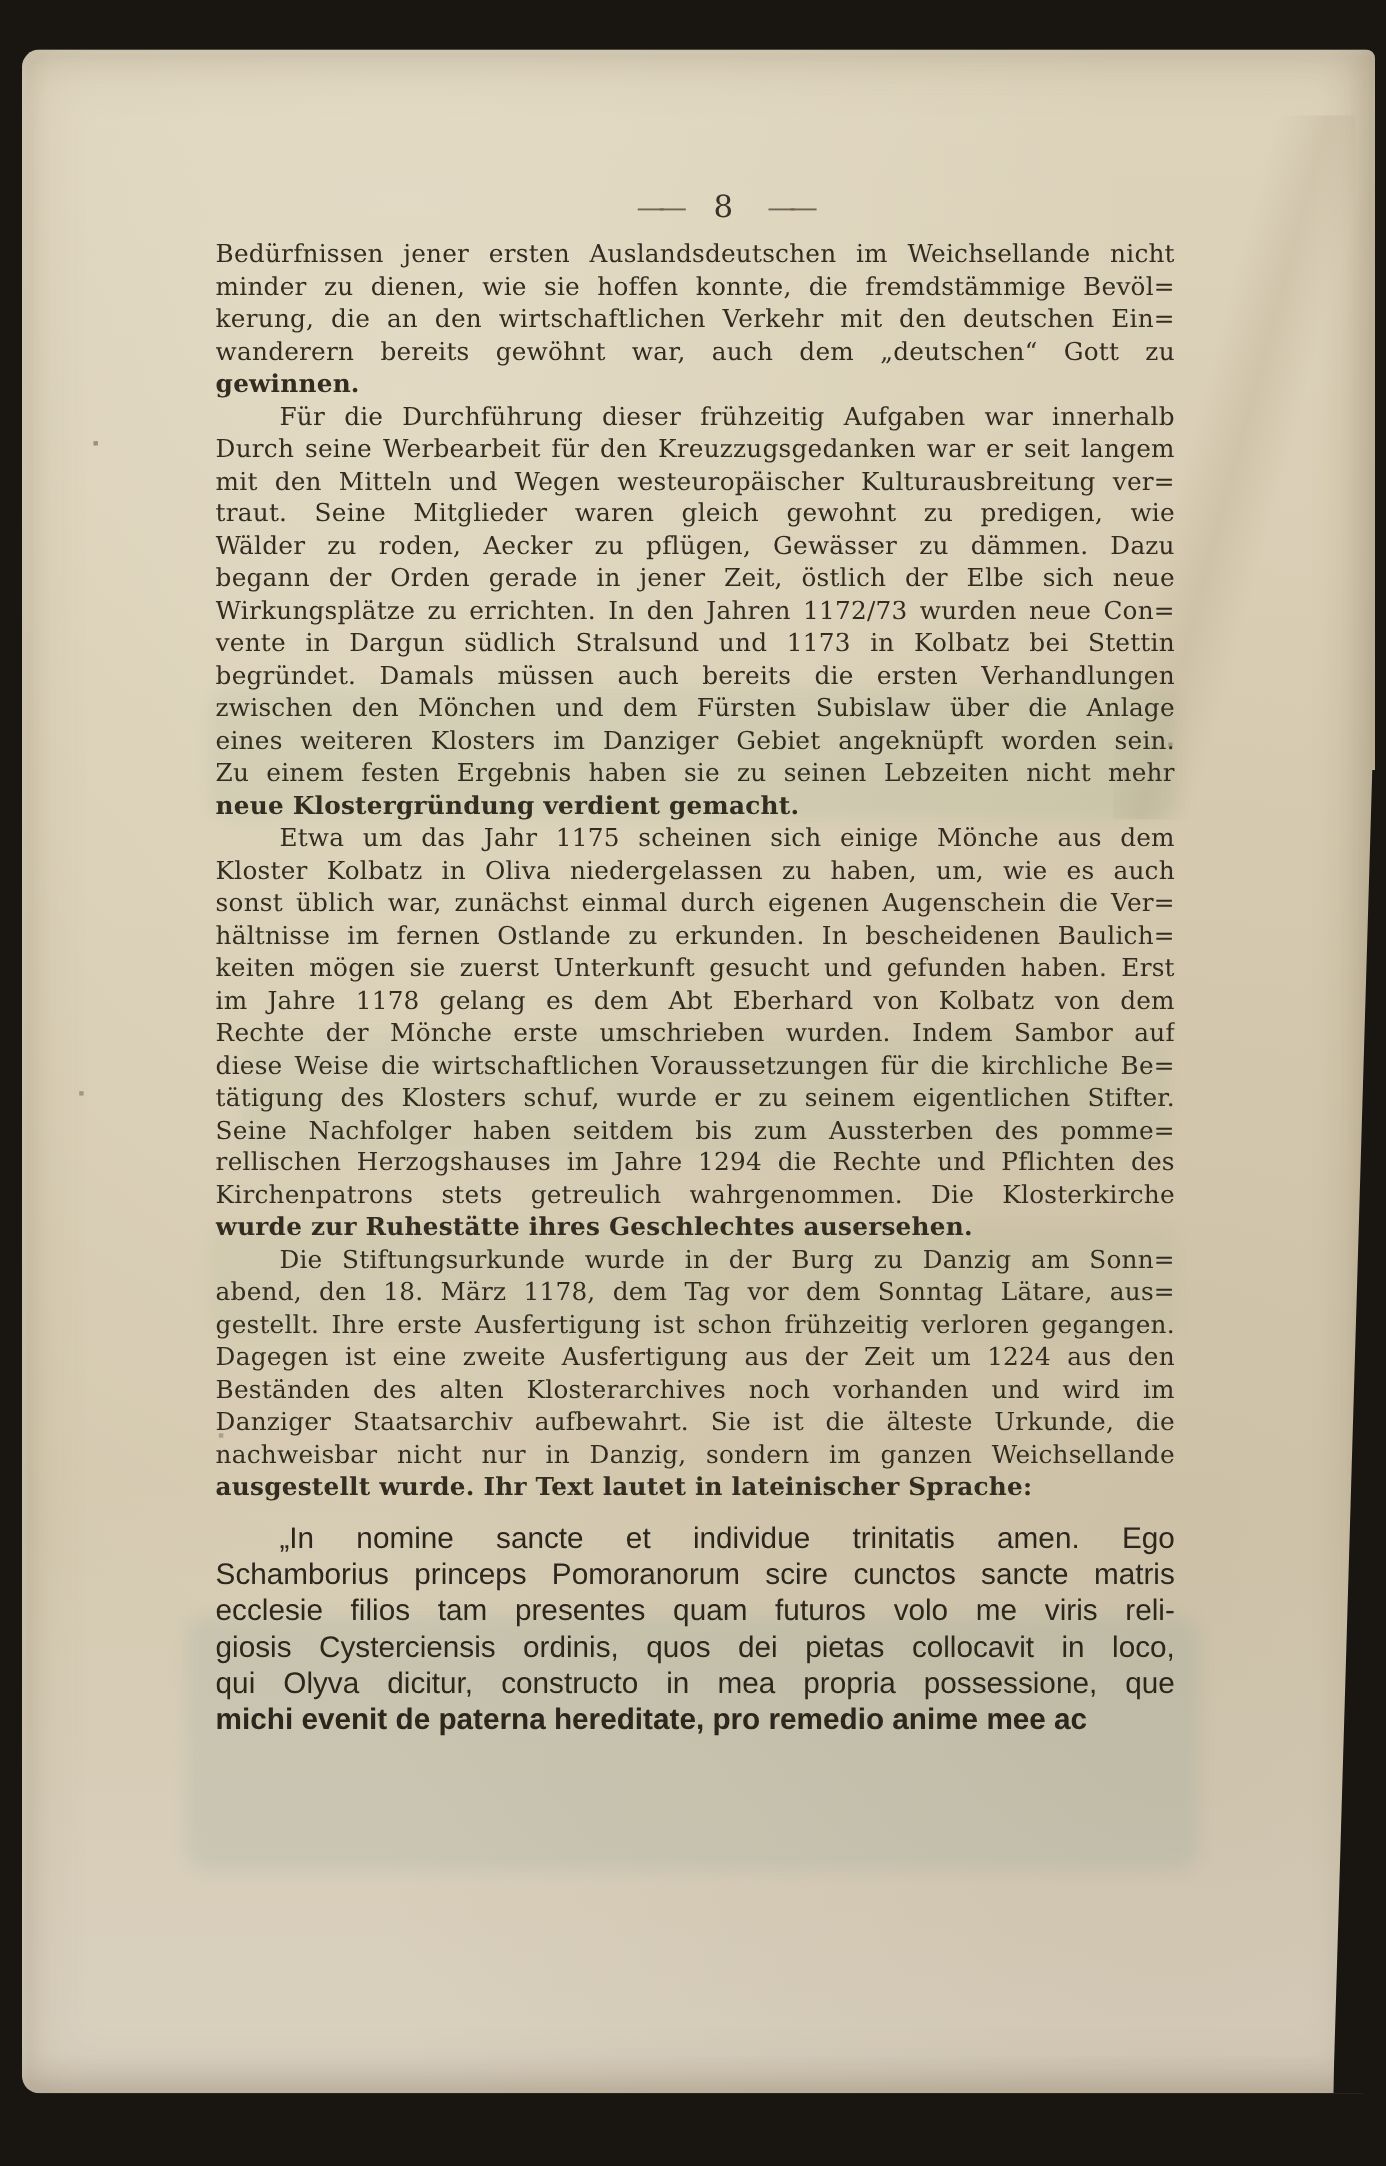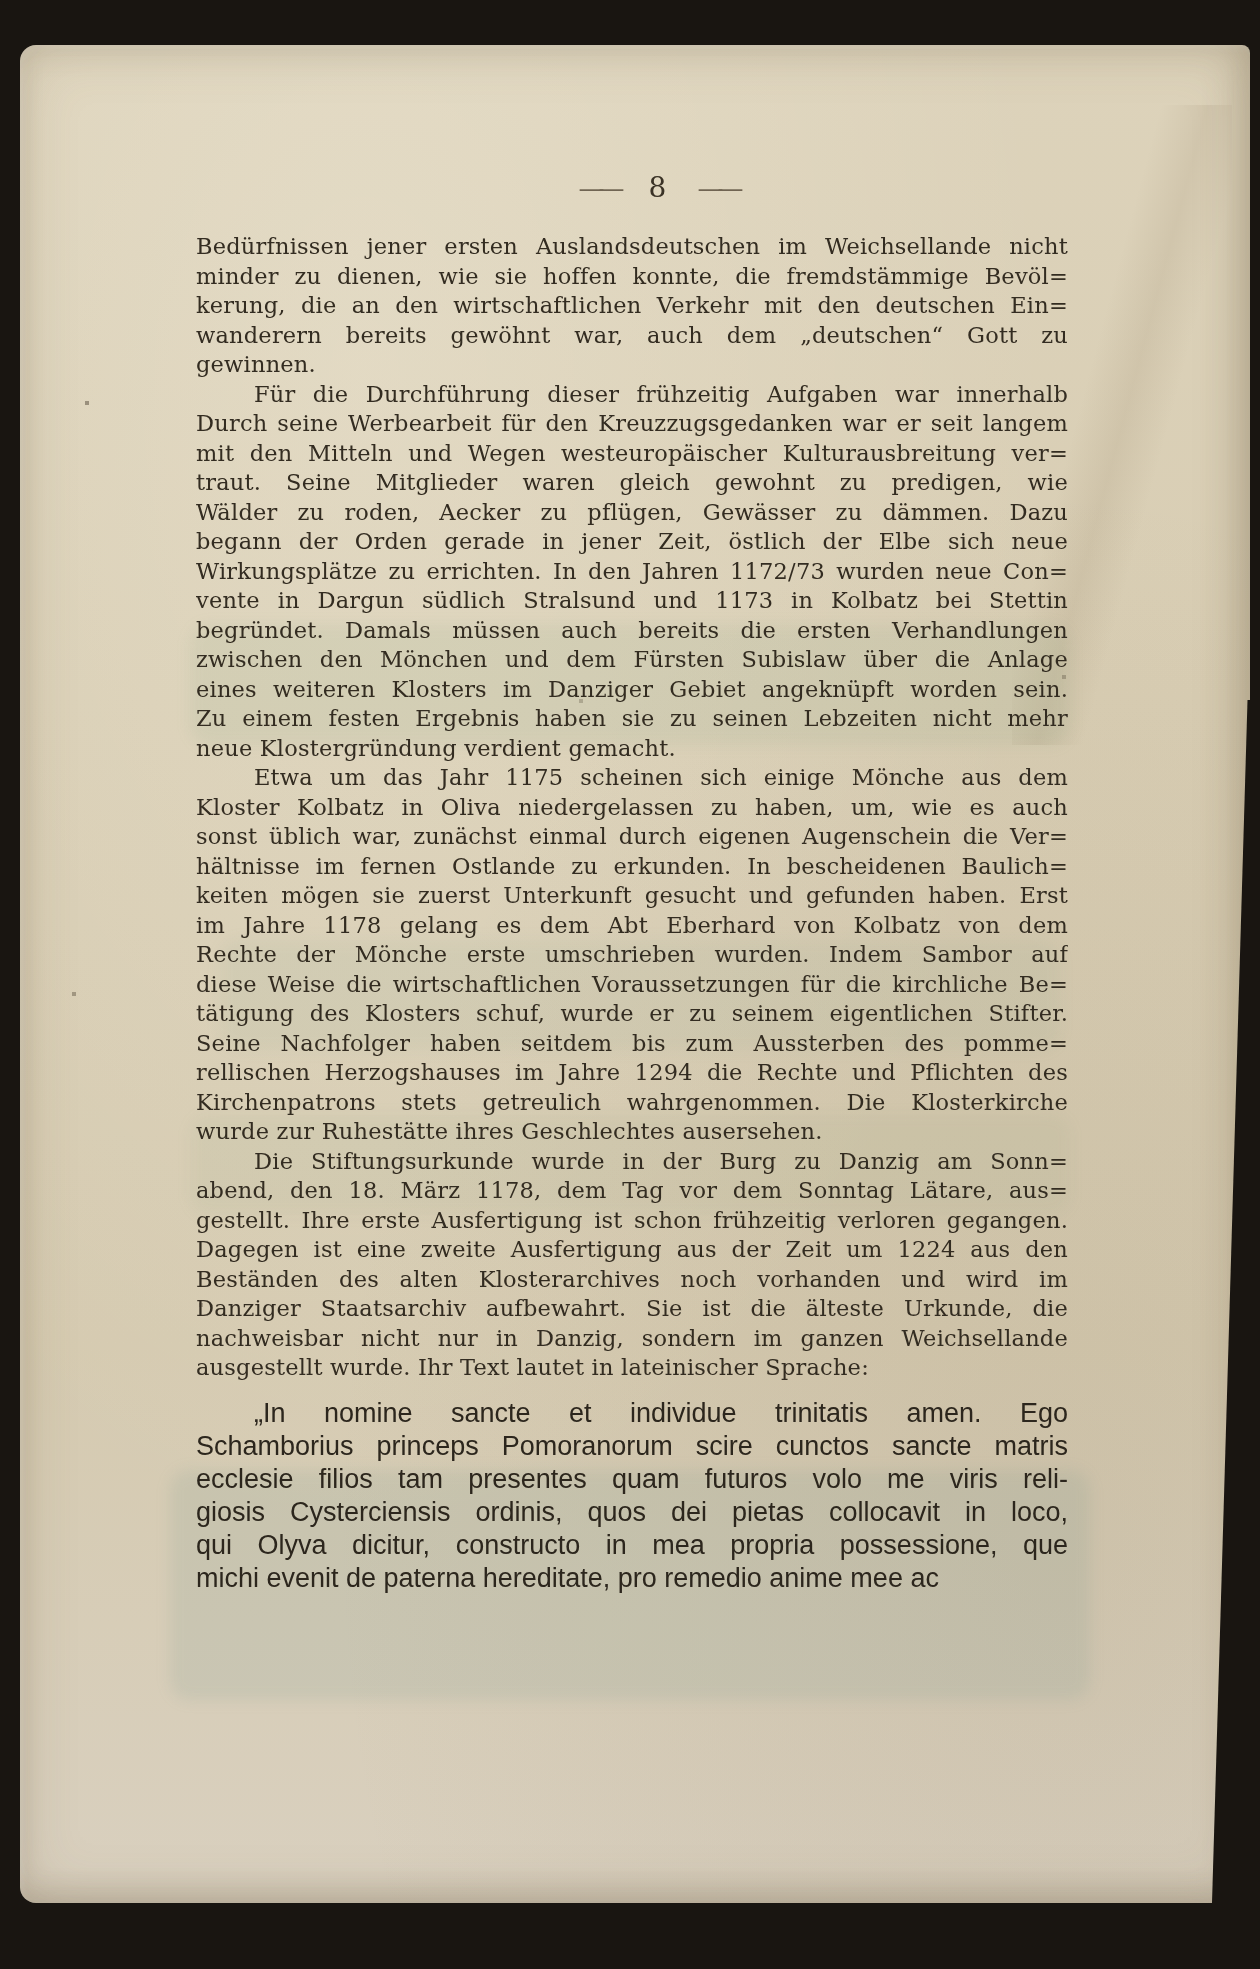--- a/index.html
+++ b/index.html
@@ -100,21 +100,21 @@
   }
   .page-header .num {
     color: #3a3226;
     font-size: 28px;
     margin: 0 30px;
   }
   
   .text-block {
     position: absolute;
     left: 176px;
-    top: 187px;
+    top: 172px;
     width: 872px;
     color: #332c21;
   }
   .para { margin: 0; }
   .para.fraktur {
     font-family: "DejaVu Serif", serif;
     font-size: 22.5px;
     line-height: 29.5px;
     letter-spacing: 0.2px;
   }
@@ -126,20 +126,21 @@
     color: #2c261d;
   }
   .line {
     text-align: justify;
     text-align-last: justify;
     white-space: normal;
     overflow: hidden;
   }
   .line.last {
     text-align-last: left;
+    font-weight: bold;
   }
   .line.indent {
     text-indent: 58px;
   }
 </style>
 </head>
 <body>
 
 <div class="scan-root">
   <div class="paper">

